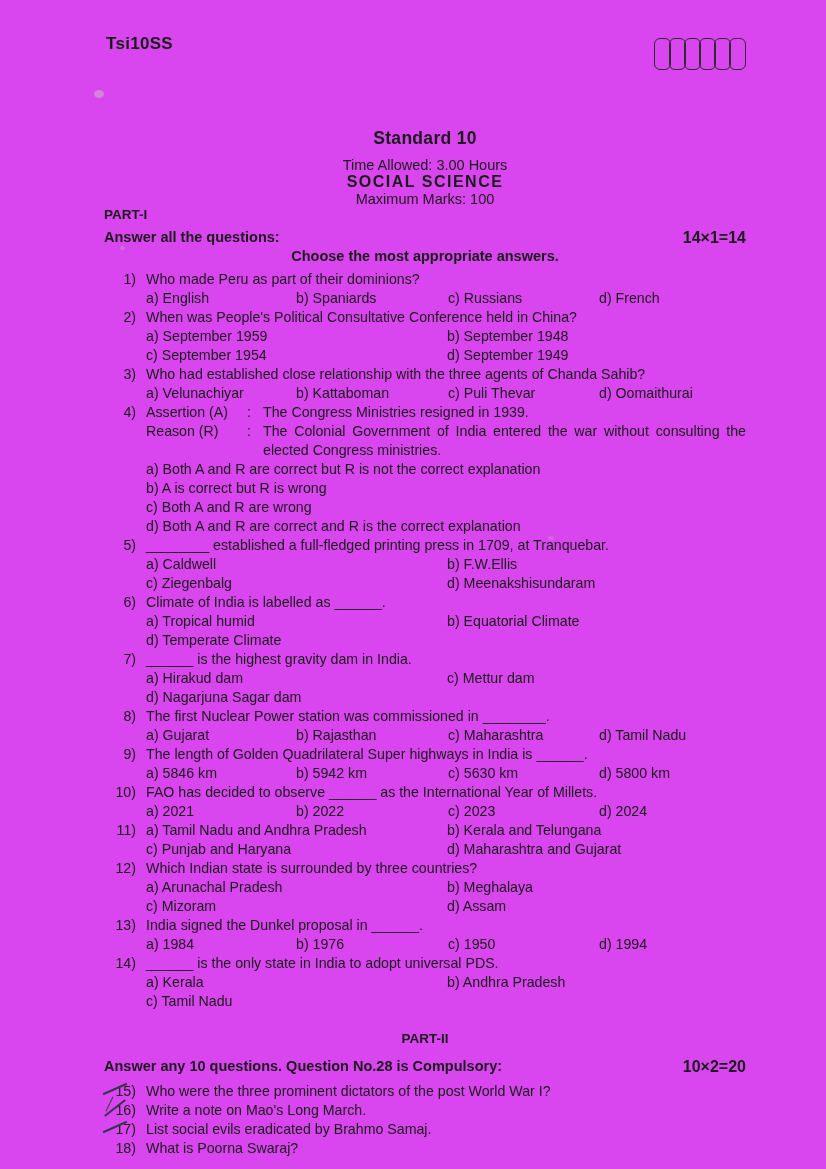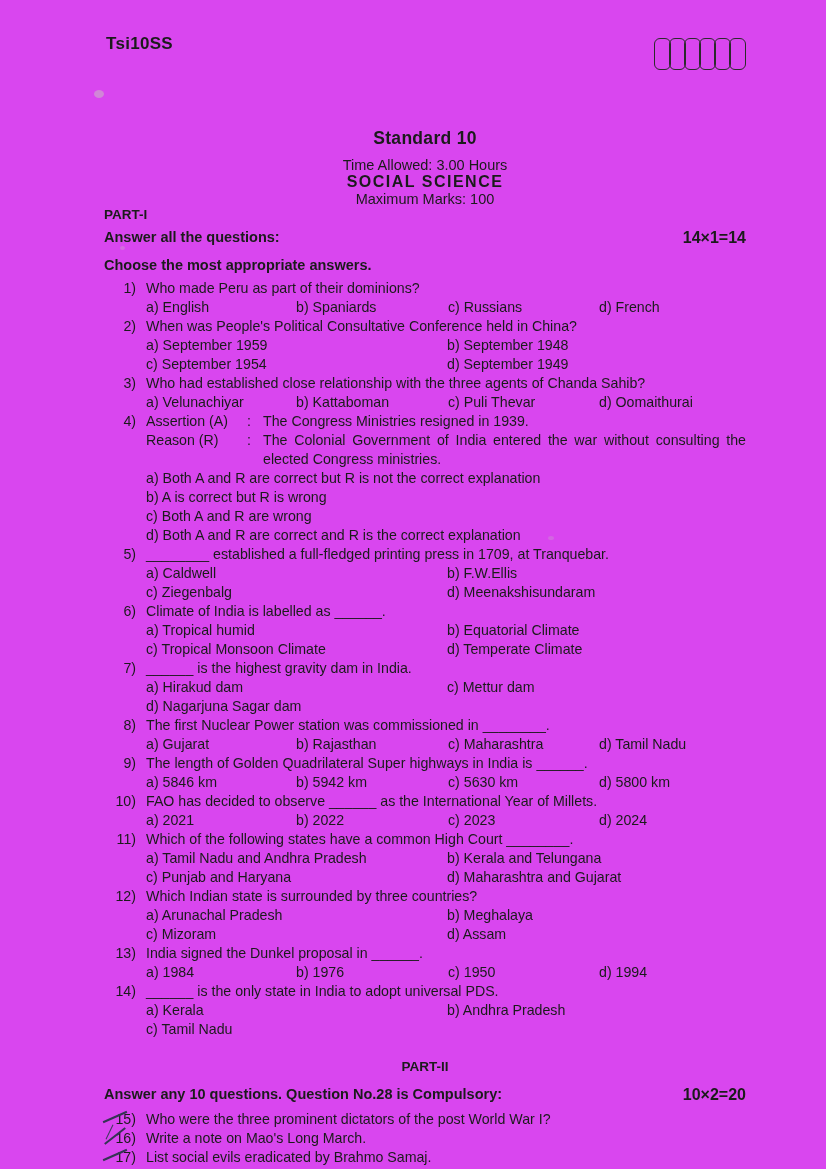--- a/index.html
+++ b/index.html
@@ -30,21 +30,21 @@
   .std{ text-align:center;font-size:17.5px;font-weight:bold;margin-top:26px;letter-spacing:.3px;}
   .subj-row{display:flex;align-items:center;margin-top:8px;flex-direction:column;}
   .time{font-size:14.5px;flex:0 0 auto;}
   .subject{flex:1;text-align:center;font-size:16px;font-weight:bold;letter-spacing:1.5px;}
   .maxmarks{font-size:14.5px;flex:0 0 auto;}
   .part-label{text-align:left;font-size:13.5px;font-weight:bold;}
   
   .instr-row{display:flex;justify-content:space-between;margin-top:7px;text-align:center;}
   .instr{font-size:14.5px;font-weight:bold;}
   .marks{font-size:16px;font-weight:bold;}
-  .instr2{font-size:14.5px;font-weight:bold;margin-top:10px;}
+  .instr2{font-size:14.5px;font-weight:bold;margin-top:1px;text-align:center;}
   
   .qlist{margin-top:6px;}
   .question{display:flex;font-size:14.2px;line-height:19px;}
   .qnum{flex:0 0 32px;text-align:right;padding-right:10px;position:relative;}
   .qbody{flex:1;min-width:0;}
   .qtext{white-space:pre-wrap;}
   .qtext.just{text-align:justify;}
   .opts-row4{display:grid;grid-template-columns:150px 152px 151px 1fr;}
   .opts-col2{display:grid;grid-template-columns:301px 1fr;}
   .opts-stack{display:block;}
@@ -180,21 +180,20 @@
             </div>
           </div>
         </div>
         <div class="question">
           <div class="qnum">6)</div>
           <div class="qbody">
             <div class="qtext">Climate of India is labelled as ______.</div>
             <div class="opts-col2">
               <div class="opt">a) Tropical humid</div>
               <div class="opt">b) Equatorial Climate</div>
-              <div class="opt">c) Tropical Monsoon Climate</div>
               <div class="opt">d) Temperate Climate</div>
             </div>
           </div>
         </div>
         <div class="question">
           <div class="qnum">7)</div>
           <div class="qbody">
             <div class="qtext">______ is the highest gravity dam in India.</div>
             <div class="opts-col2">
               <div class="opt">a) Hirakud dam</div>
@@ -235,21 +234,20 @@
               <div class="opt">a) 2021</div>
               <div class="opt">b) 2022</div>
               <div class="opt">c) 2023</div>
               <div class="opt">d) 2024</div>
             </div>
           </div>
         </div>
         <div class="question">
           <div class="qnum">11)</div>
           <div class="qbody">
-            <div class="qtext">Which of the following states have a common High Court ________.</div>
             <div class="opts-col2">
               <div class="opt">a) Tamil Nadu and Andhra Pradesh</div>
               <div class="opt">b) Kerala and Telungana</div>
               <div class="opt">c) Punjab and Haryana</div>
               <div class="opt">d) Maharashtra and Gujarat</div>
             </div>
           </div>
         </div>
         <div class="question">
           <div class="qnum">12)</div>

